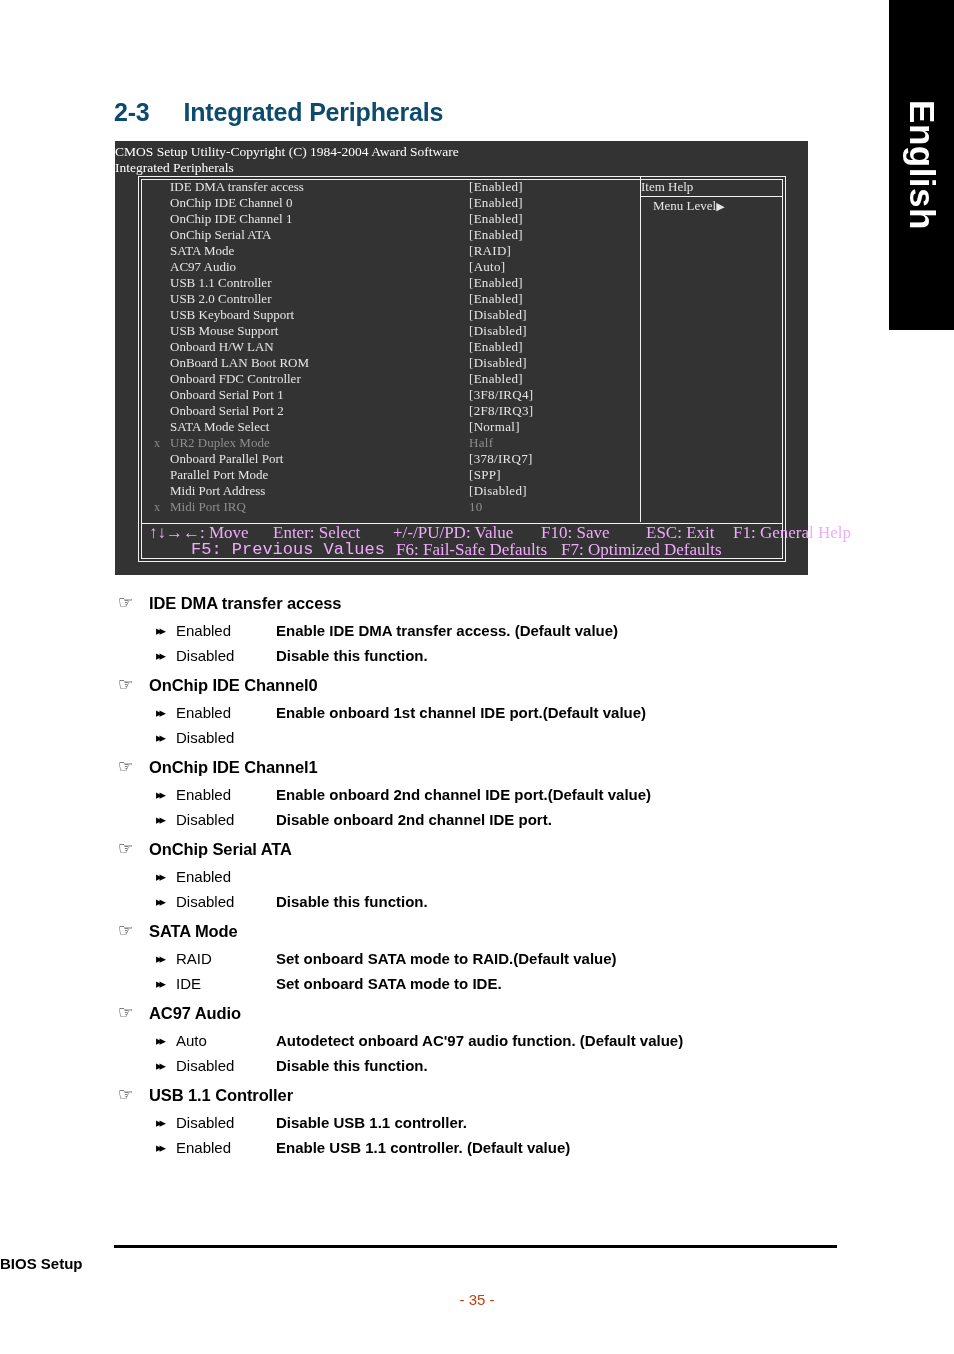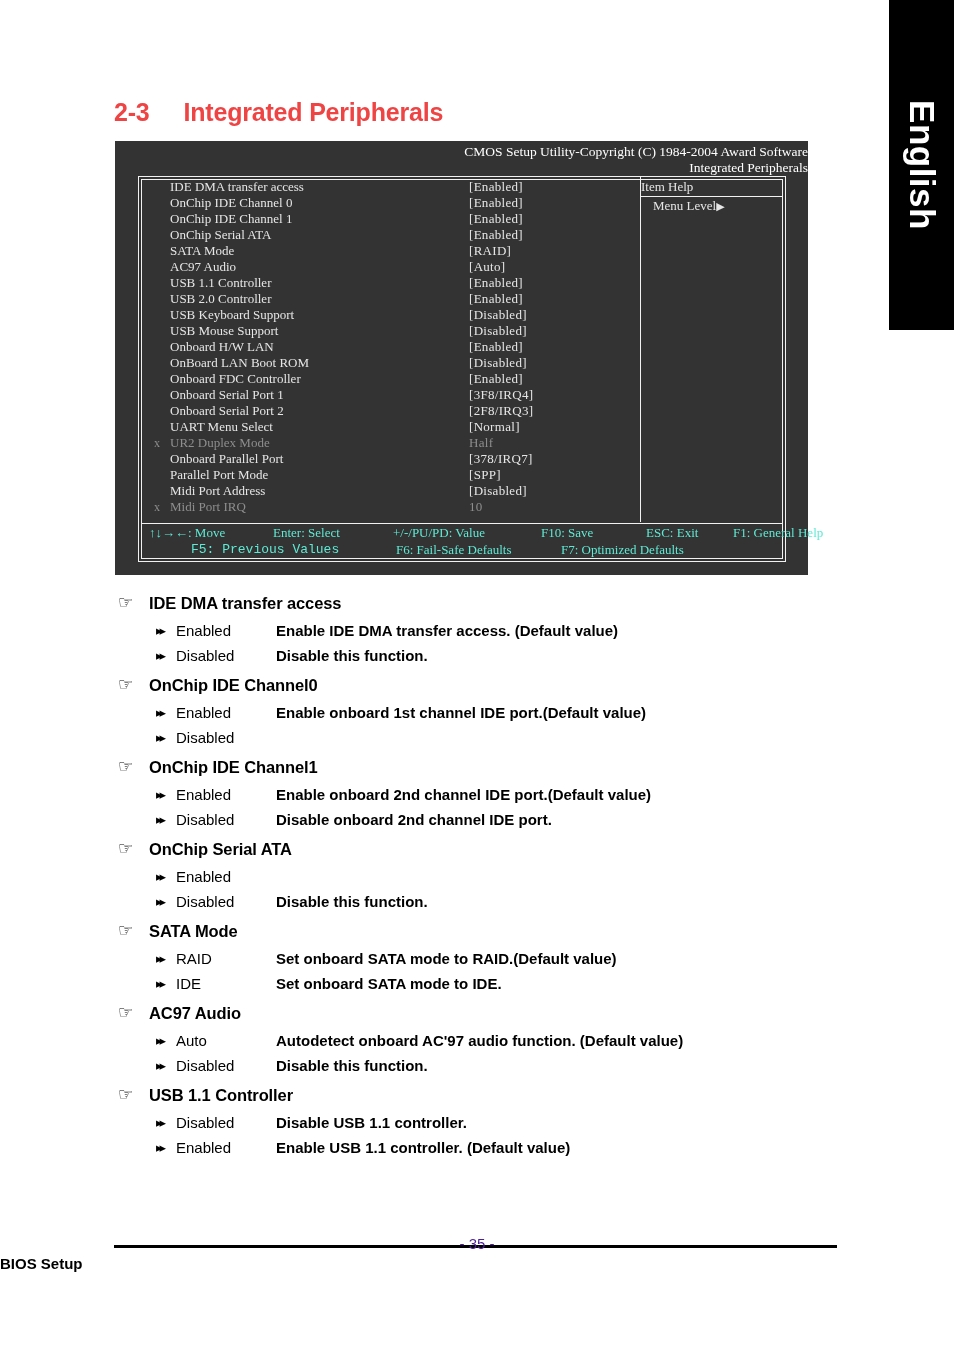--- a/index.html
+++ b/index.html
@@ -38,21 +38,21 @@
     font-family: "Liberation Sans", sans-serif;
   }
 
   
   #page-heading {
     position: absolute;
     left: 114px;
     top: 98px;
     font-size: 25px;
     font-weight: bold;
-    color: #ef4444;
+    color: #0c4a6e;
     letter-spacing: -0.2px;
   }
   #page-heading .num { display: inline-block; }
   #page-heading .title { display: inline-block; margin-left: 34px; }
 
   
   #bios-frame {
     position: absolute;
     left: 115px;
     top: 141px;
@@ -60,21 +60,21 @@
     height: 434px;
     background: #333333;
     box-sizing: border-box;
     font-family: "Liberation Serif", serif;
     color: #e6e6e6;
   }
   #bios-titlebar {
     position: absolute;
     left: 0; top: 3px;
     width: 100%;
-    text-align: right;
+    text-align: left;
     font-size: 13.5px;
     line-height: 16px;
     color: #ffffff;
   }
   #bios-titlebar .t2 { display: block; }
 
   #bios-inner {
     position: absolute;
     left: 23px;
     top: 35px;
@@ -159,22 +159,22 @@
   .help-level .tri { font-size: 11px; }
 
   #bios-keys {
     position: absolute;
     left: 26px;
     top: 382px;
     width: 642px;
     height: 36px;
     border-top: 1px solid #f2f2f2;
     box-sizing: border-box;
-    font-size: 13px;
-    color: #5eead4;
+    font-size: 17px;
+    color: #f0abfc;
     text-align: center;
   }
   #bios-keys .krow {
     position: relative;
     height: 17px;
     line-height: 18px;
     white-space: nowrap;
   }
   #bios-keys .k { position: absolute; }
 
@@ -231,25 +231,25 @@
     position: absolute;
     left: 114px;
     top: 1245px;
     width: 723px;
     height: 3px;
     background: #000000;
   }
   #footer-page {
     position: absolute;
     left: 0;
-    top: 1235px;
+    top: 1291px;
     width: 954px;
     text-align: center;
     font-size: 15px;
-    color: #4c1d95;
+    color: #c2410c;
   }
   #footer-right {
     position: absolute;
     left: 0;
     top: 1255px;
     width: 837px;
     text-align: left;
     font-size: 15px;
     font-weight: bold;
     color: #000000;
@@ -348,21 +348,21 @@
           <span class="oname">Onboard Serial Port 1</span>
           <span class="oval">[3F8/IRQ4]</span>
         </div>
         <div class="opt-row">
           <span class="xmark"></span>
           <span class="oname">Onboard Serial Port 2</span>
           <span class="oval">[2F8/IRQ3]</span>
         </div>
         <div class="opt-row">
           <span class="xmark"></span>
-          <span class="oname">UART Menu Select</span>
+          <span class="oname">SATA Mode Select</span>
           <span class="oval">[Normal]</span>
         </div>
         <div class="opt-row dim">
           <span class="xmark">x</span>
           <span class="oname">UR2 Duplex Mode</span>
           <span class="oval">Half</span>
         </div>
         <div class="opt-row">
           <span class="xmark"></span>
           <span class="oname">Onboard Parallel Port</span>

